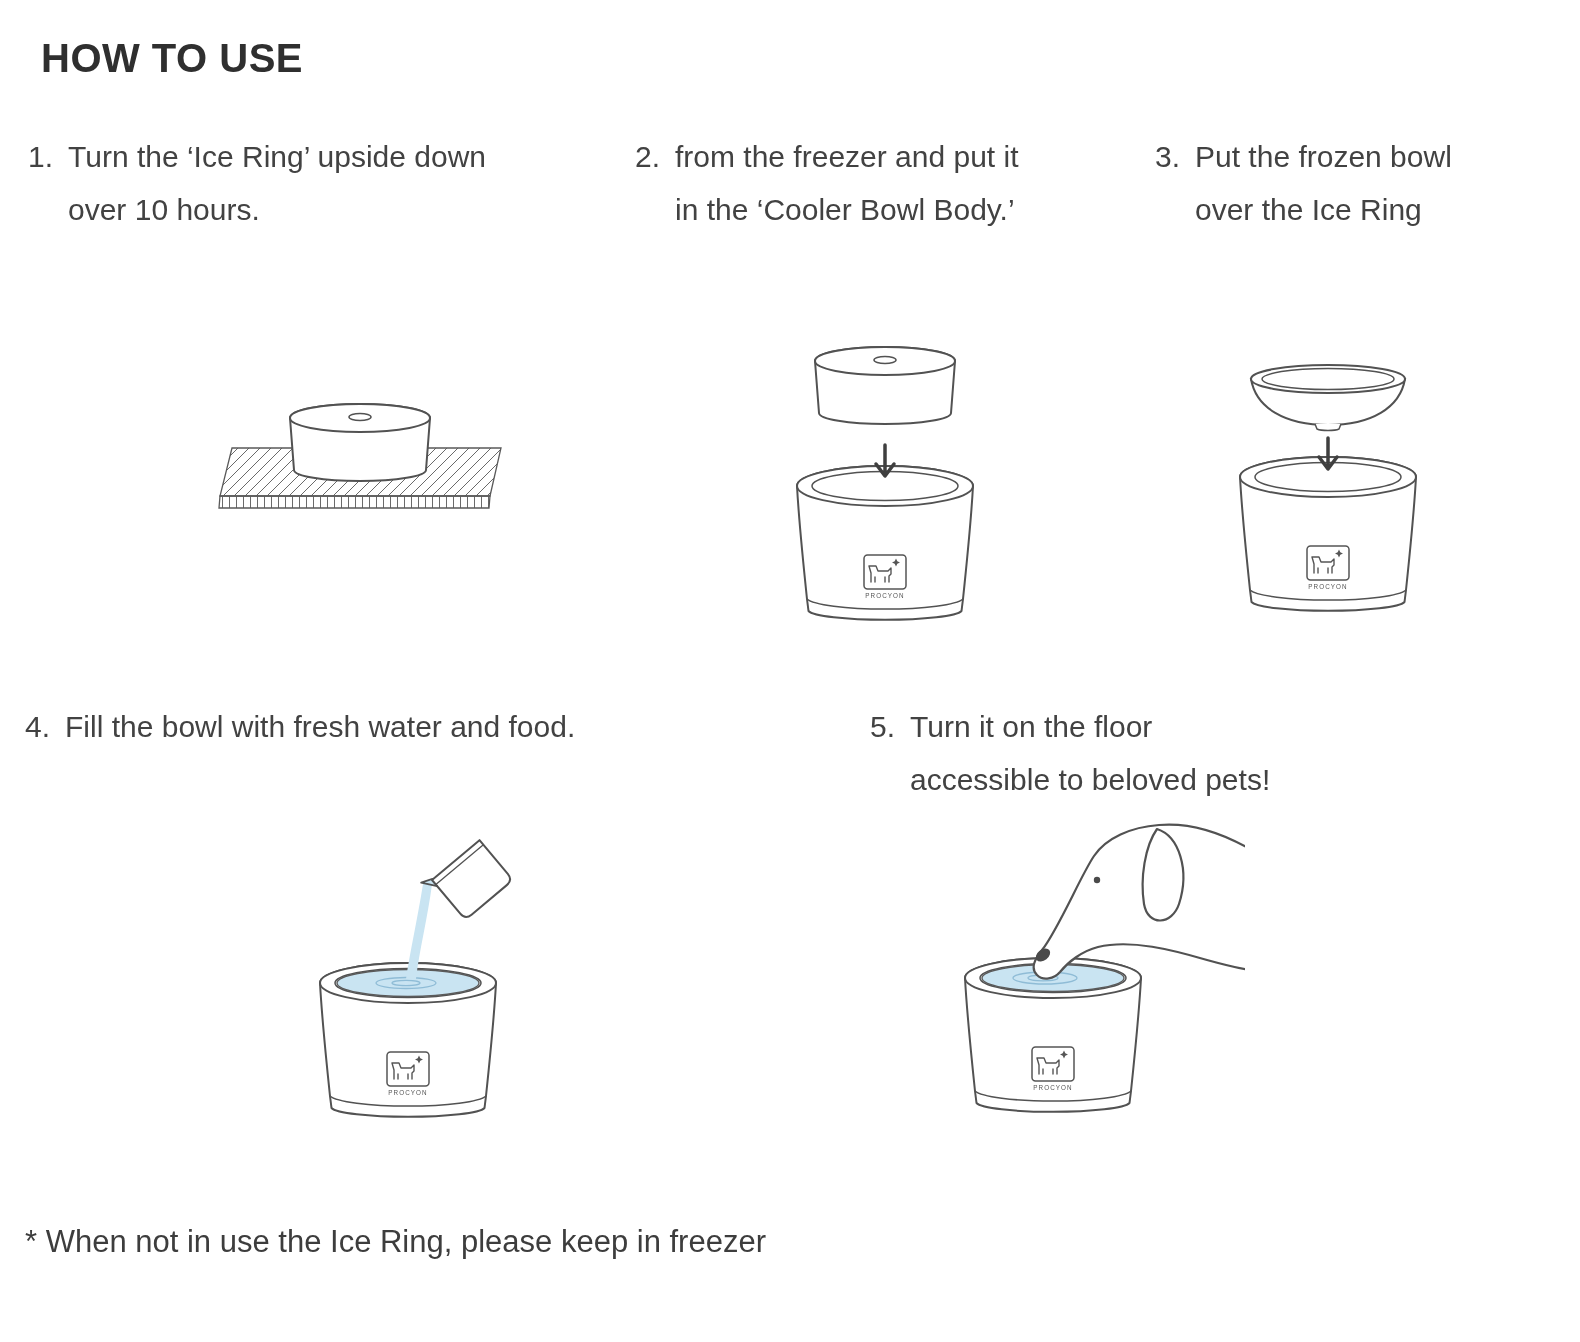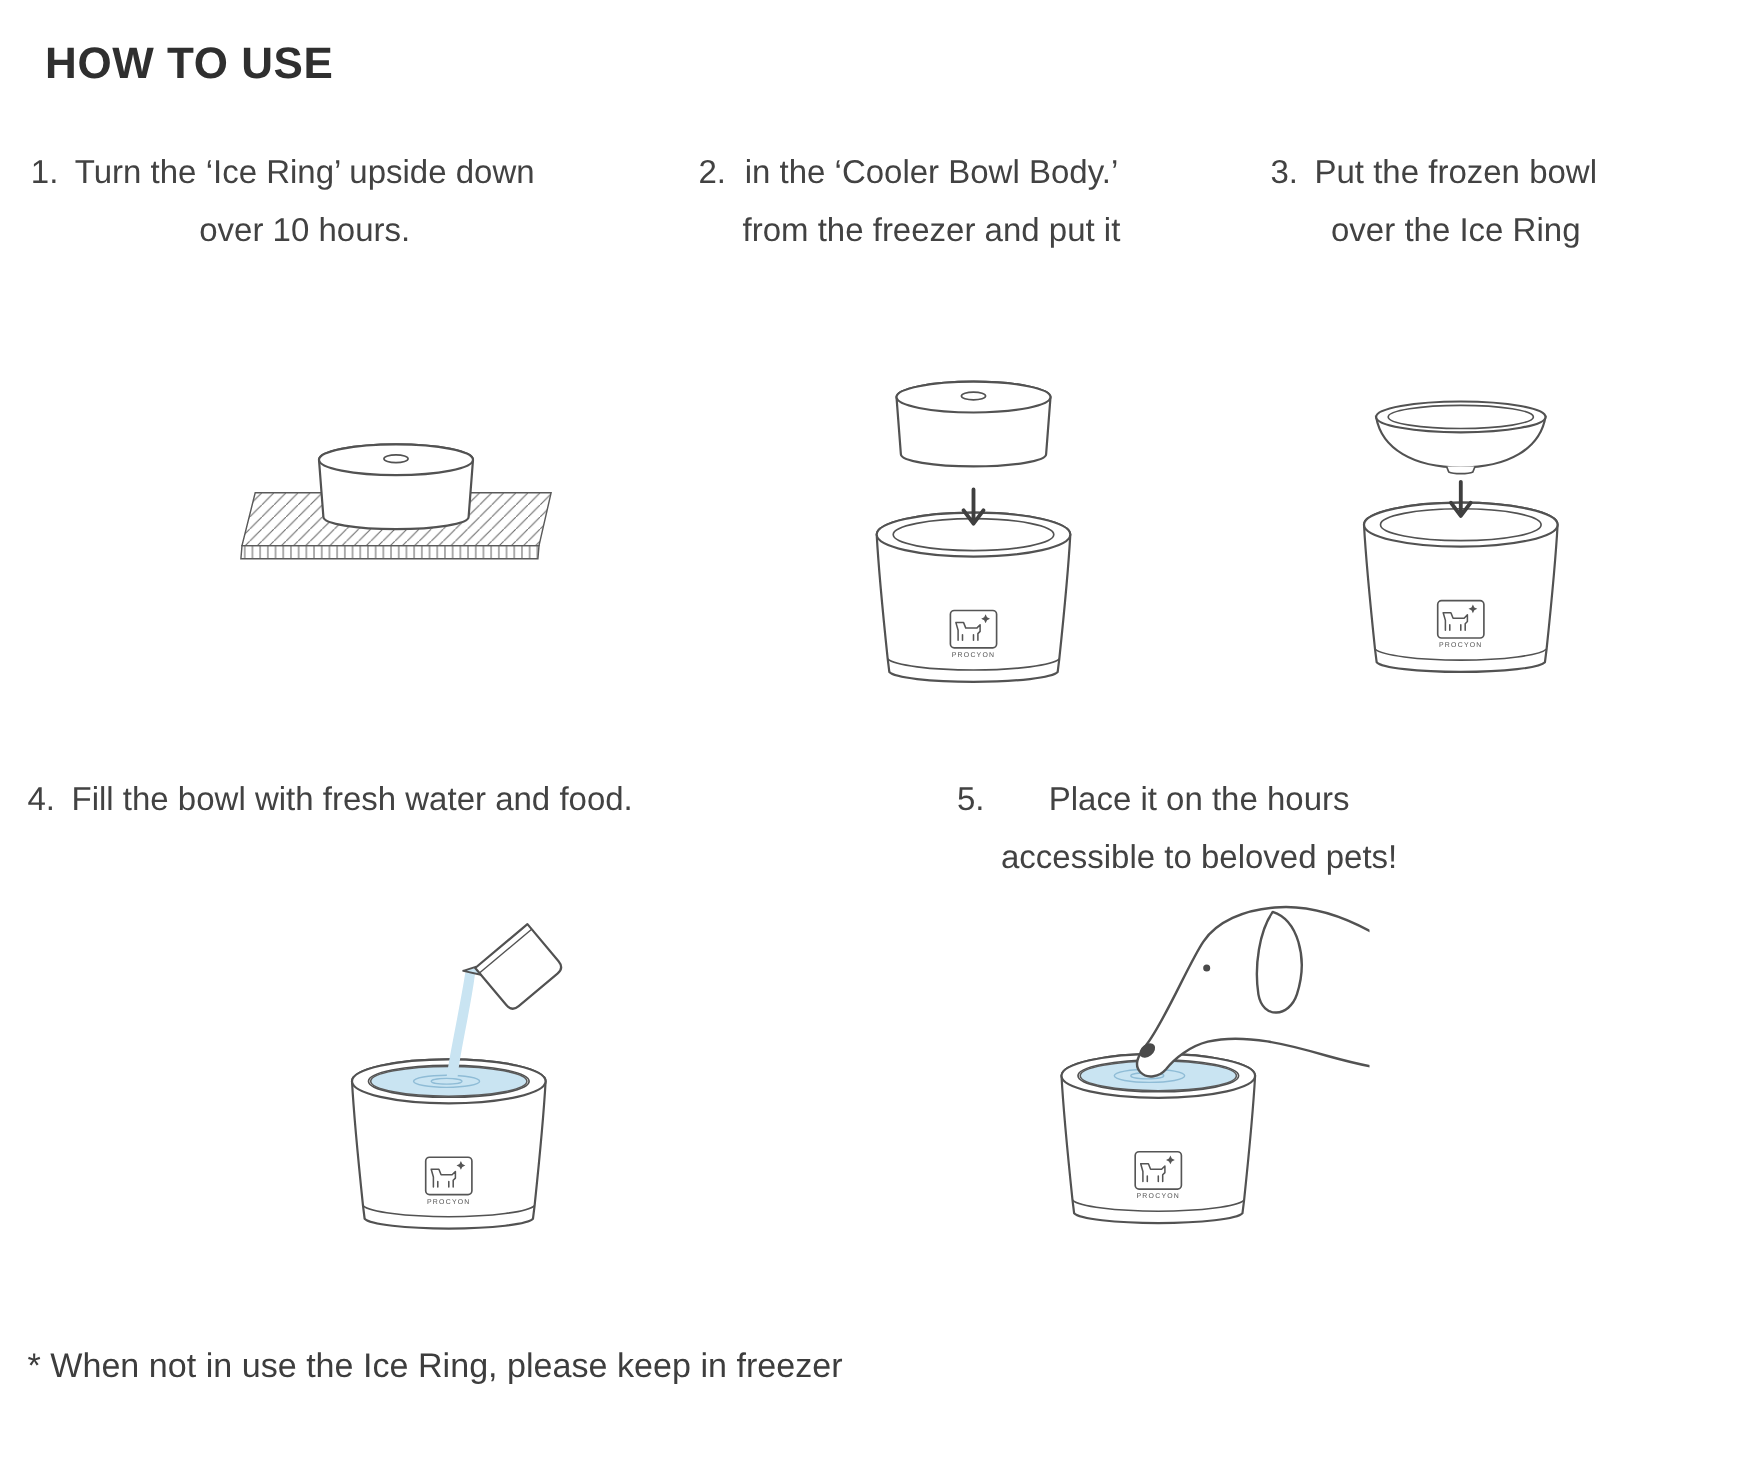--- a/index.html
+++ b/index.html
@@ -24,21 +24,21 @@
     color: #2f2f2f;
   }
   .step {
     position: absolute;
     display: flex;
     font-size: 30px;
     line-height: 53px;
     color: #424242;
   }
   .step .num { flex: none; width: 40px; }
-  .step .lines { display: block; text-align: center; }
+  .step .lines { display: block; }
   .step .ln { display: block; white-space: nowrap; }
   .footnote {
     position: absolute;
     left: 25px;
     top: 1224px;
     font-size: 31px;
     color: #3d3d3d;
   }
   .illo { position: absolute; }
 </style>
@@ -94,22 +94,22 @@
     <span class="num">1.</span>
     <span class="lines">
       <span class="ln">Turn the ‘Ice Ring’ upside down</span>
       <span class="ln">over 10 hours.</span>
     </span>
   </div>
 
   <div class="step" style="left:635px; top:130px;">
     <span class="num">2.</span>
     <span class="lines">
+      <span class="ln">from the freezer and put it</span>
       <span class="ln">in the ‘Cooler Bowl Body.’</span>
-      <span class="ln">from the freezer and put it</span>
     </span>
   </div>
 
   <div class="step" style="left:1155px; top:130px;">
     <span class="num">3.</span>
     <span class="lines">
       <span class="ln">Put the frozen bowl</span>
       <span class="ln">over the Ice Ring</span>
     </span>
   </div>
@@ -117,21 +117,21 @@
   <div class="step" style="left:25px; top:700px;">
     <span class="num">4.</span>
     <span class="lines">
       <span class="ln">Fill the bowl with fresh water and food.</span>
     </span>
   </div>
 
   <div class="step" style="left:870px; top:700px;">
     <span class="num">5.</span>
     <span class="lines">
-      <span class="ln">Place it on the hours</span>
+      <span class="ln">Turn it on the floor</span>
       <span class="ln">accessible to beloved pets!</span>
     </span>
   </div>
 
   <svg class="illo" style="left:205px; top:382px;" width="310" height="180" viewBox="0 0 310 180">
     <g>
       <polygon points="27,66 296,66 285,114 15,114" fill="url(#hatchDiag)" stroke="#5a5a5a" stroke-width="1.3"></polygon>
       <polygon points="15,114 285,114 284,126 14,126" fill="url(#hatchVert)" stroke="#5a5a5a" stroke-width="1.3"></polygon>
     </g>
     <use href="#ice-ring" transform="translate(75,16)"></use>

